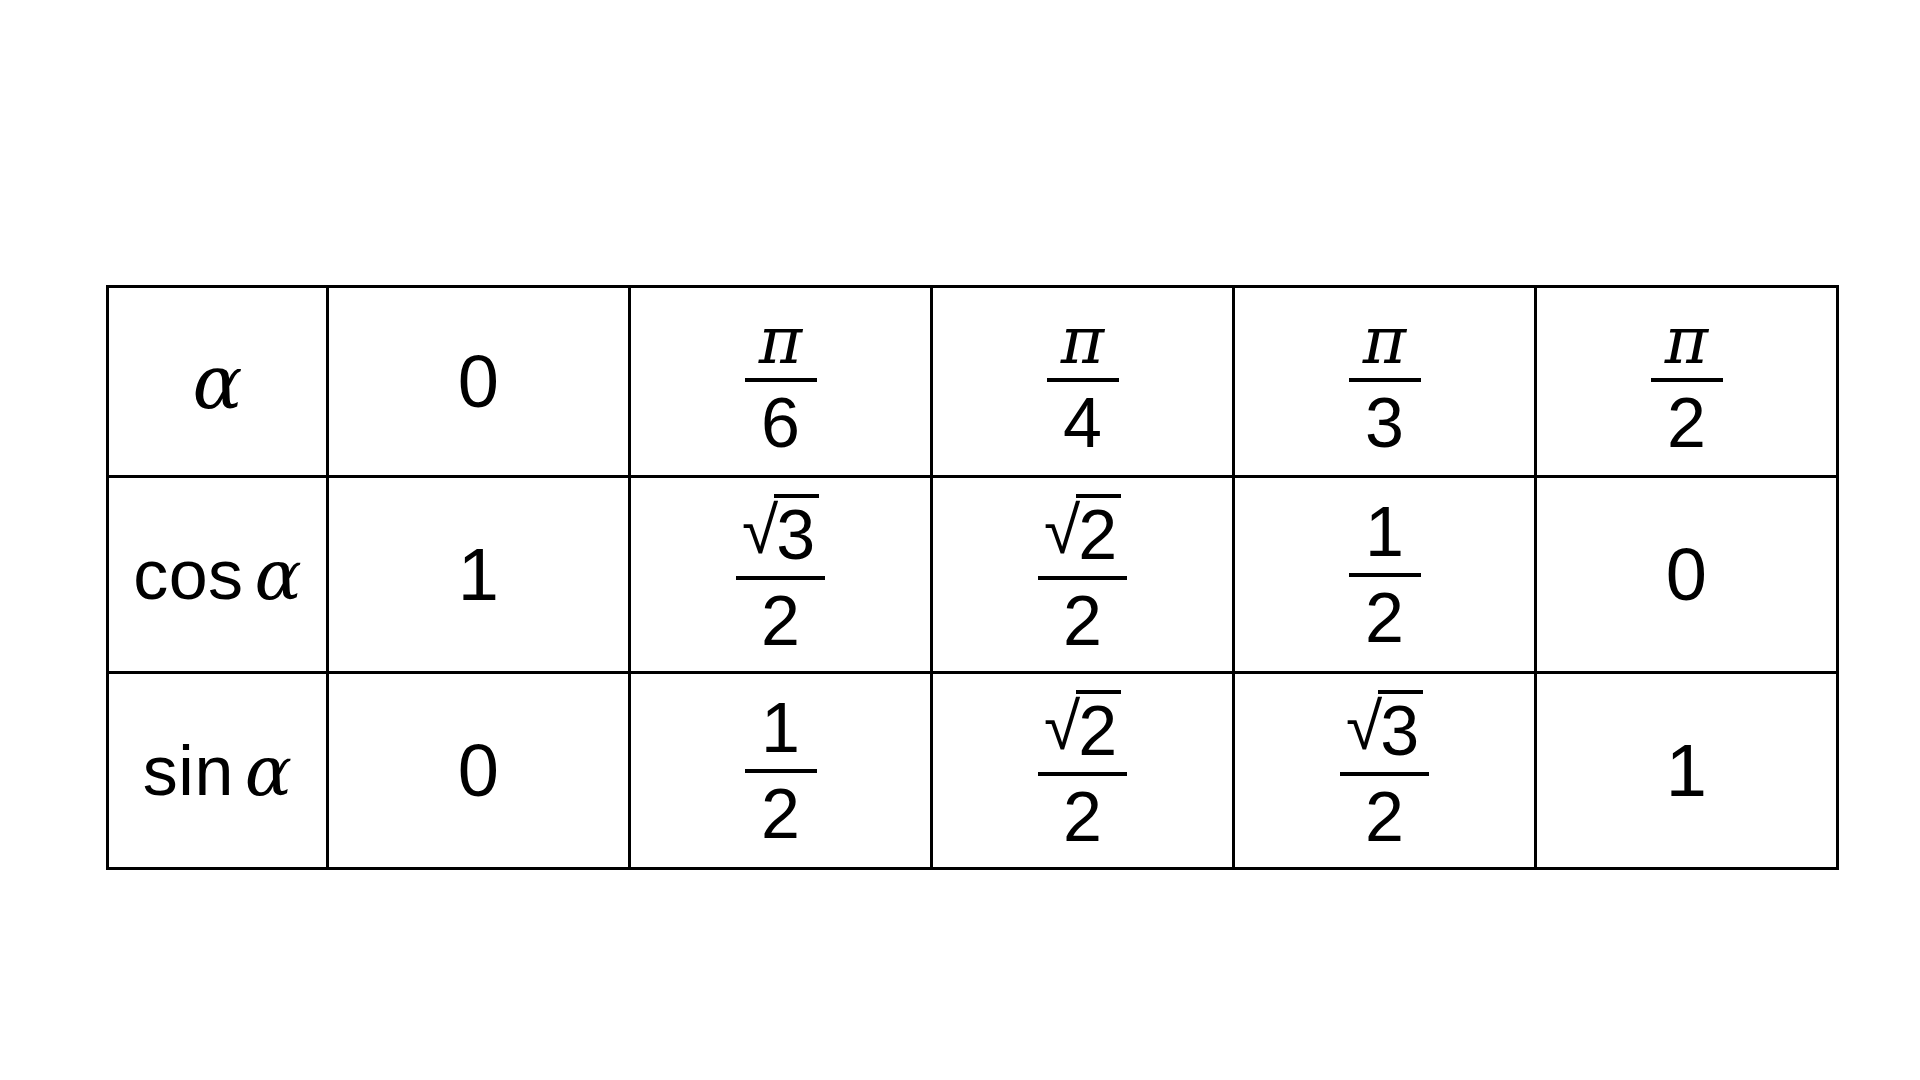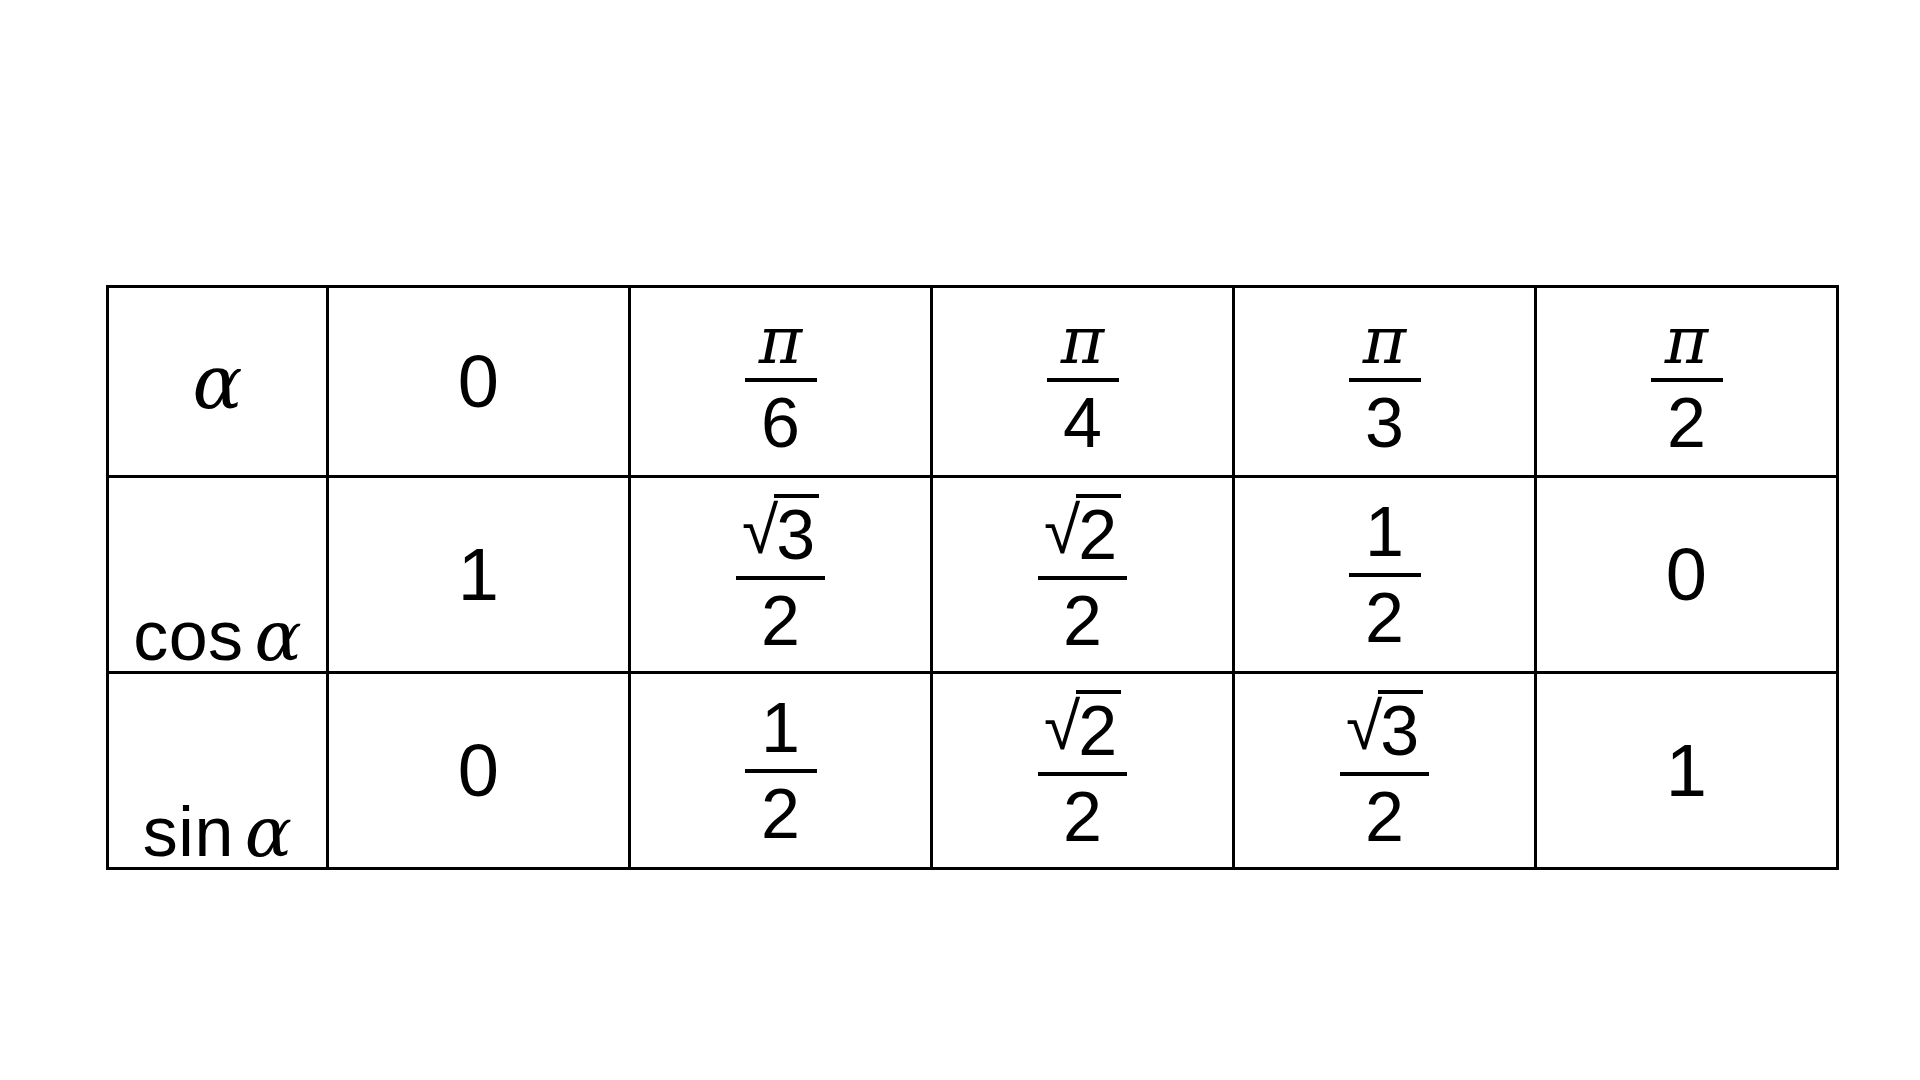--- a/index.html
+++ b/index.html
@@ -94,21 +94,20 @@
   .fnname {
     font-family: "Liberation Sans", sans-serif;
     font-size: 70px;
     font-weight: 300;
     letter-spacing: 0.5px;
     color: #000000;
   }
 
   .fn-cell .cell-inner {
     gap: 11px;
-    align-items: flex-end;
   }
   .fn-cell .greek {
     font-size: 70px;
   }
 
   
   .frac {
     display: inline-flex;
     flex-direction: column;
     align-items: center;

